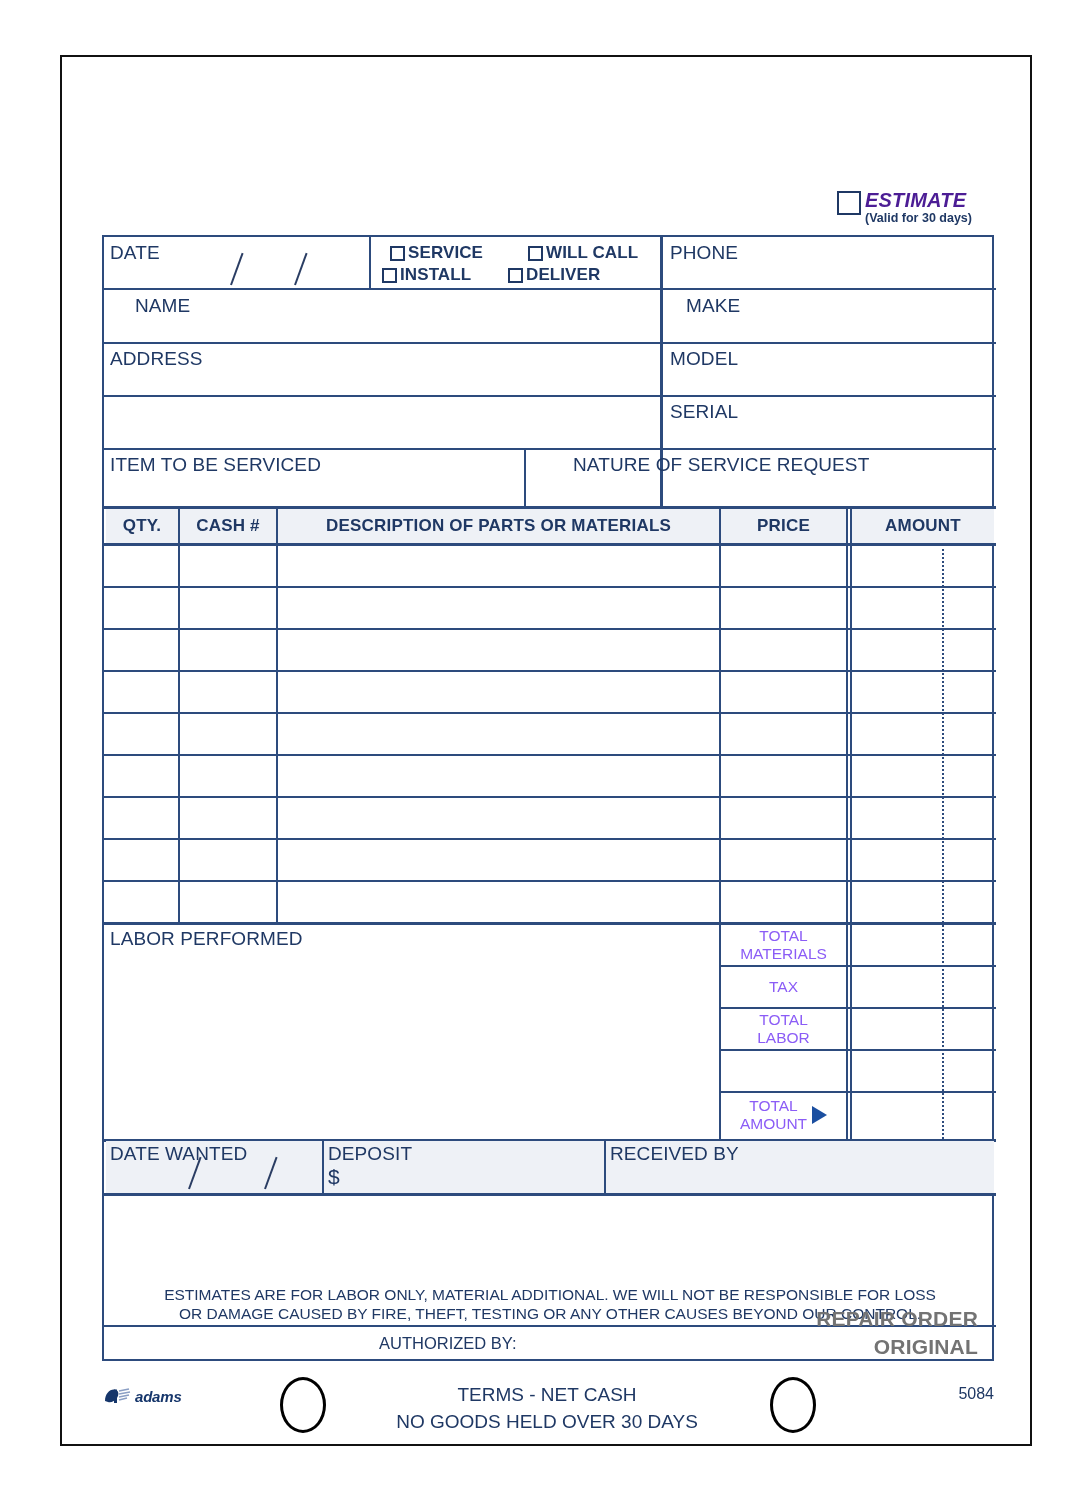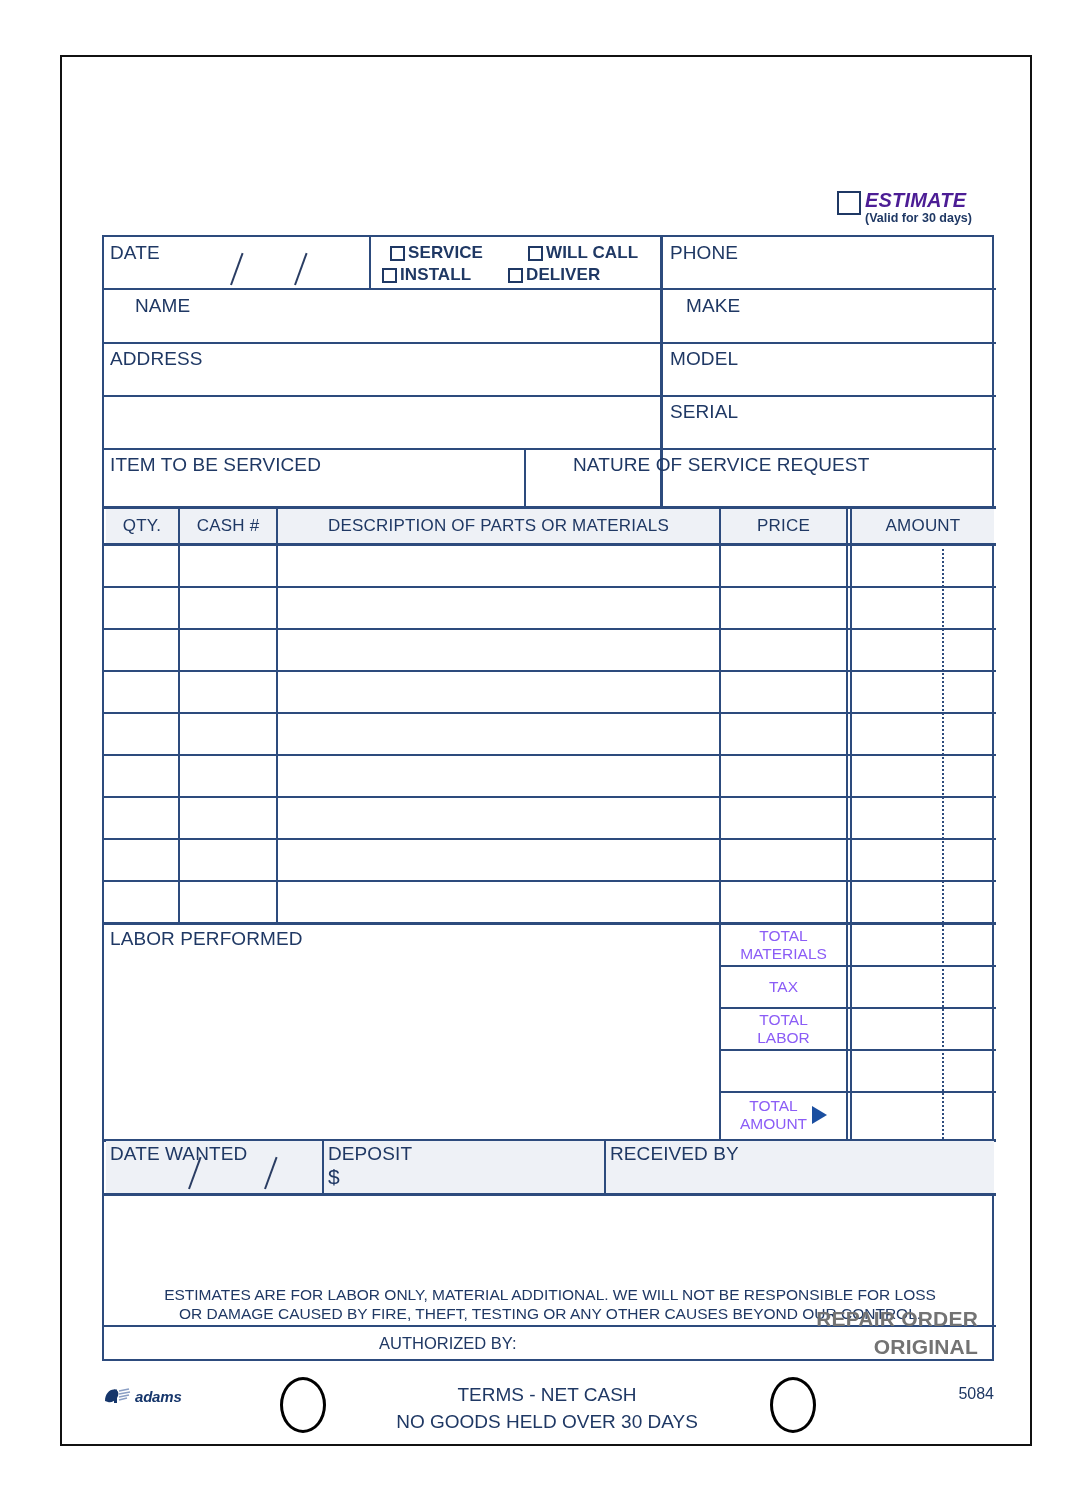--- a/index.html
+++ b/index.html
@@ -89,21 +89,21 @@
     background: #2a3d63;
     transform: rotate(20deg);
     transform-origin: bottom center;
   }
 
   
   .thead {
     position: absolute;
     background: #eef1f6;
     display: flex; align-items: center; justify-content: center;
-    font-size: 17px; font-weight: normal; color: #1F3864;
+    font-size: 17px; font-weight: bold; color: #1F3864;
     letter-spacing: .2px; white-space: nowrap;
   }
 
   
   .dotted {
     position: absolute; width: 0;
     border-left: 2px dotted #2d4b7d;
   }
 
   

